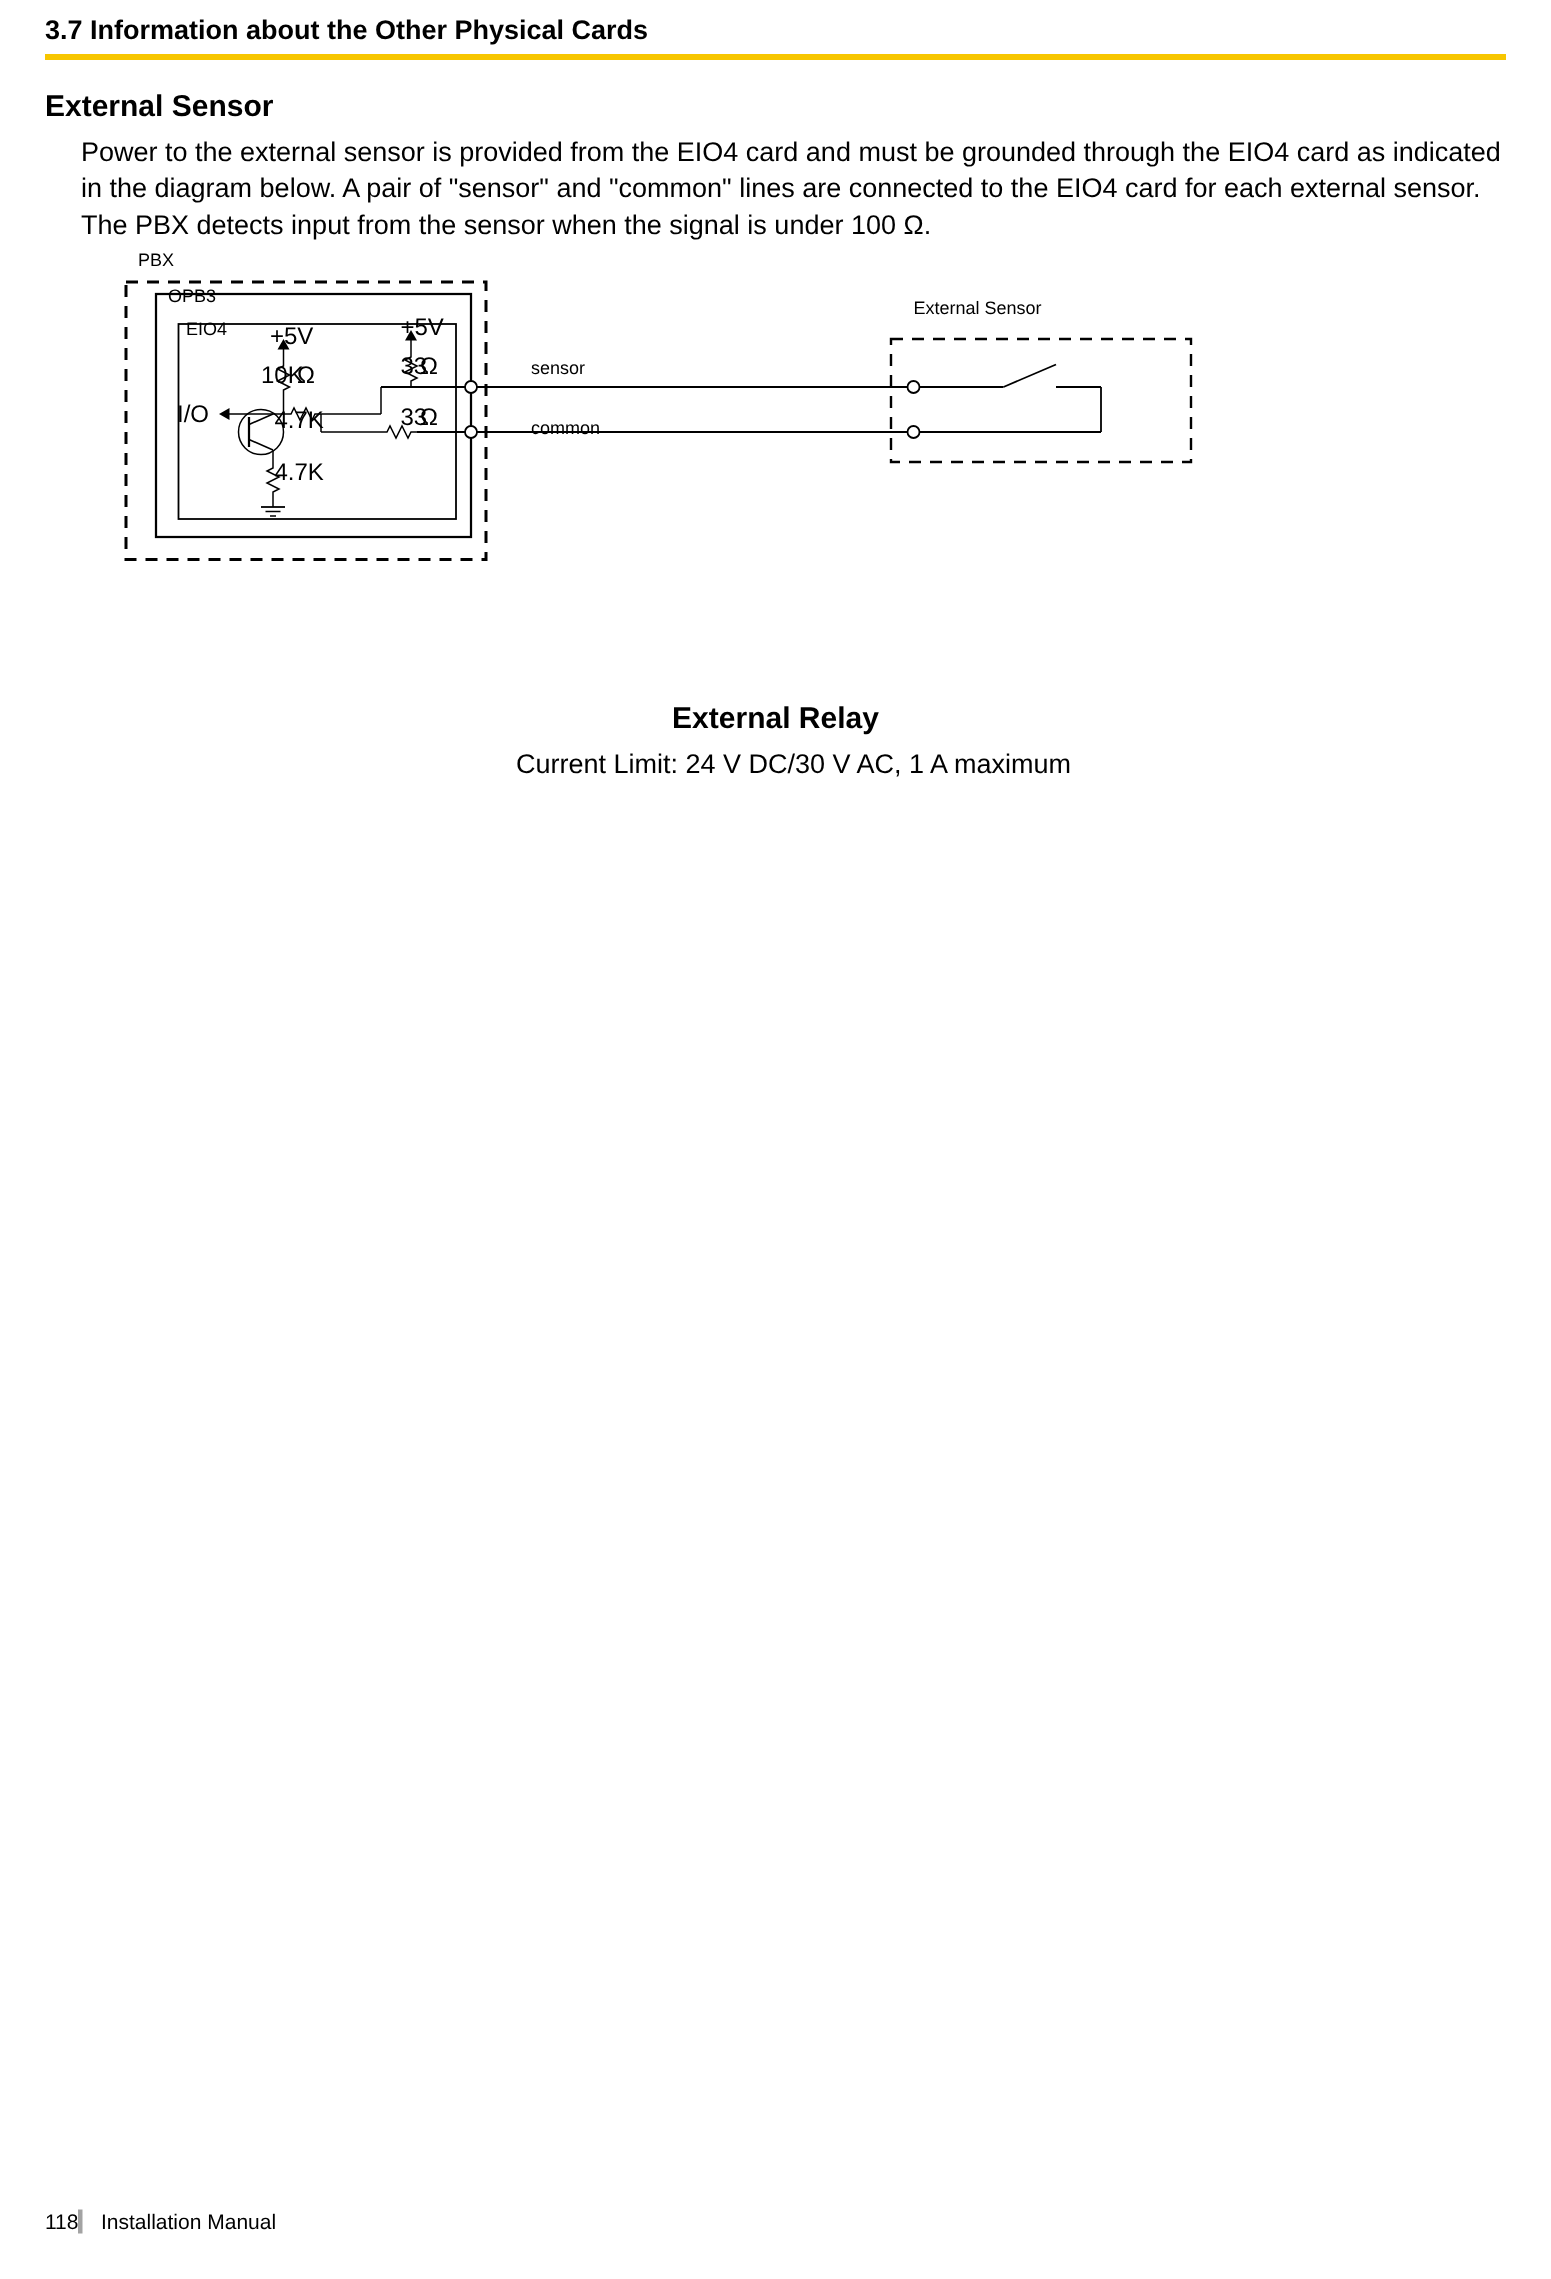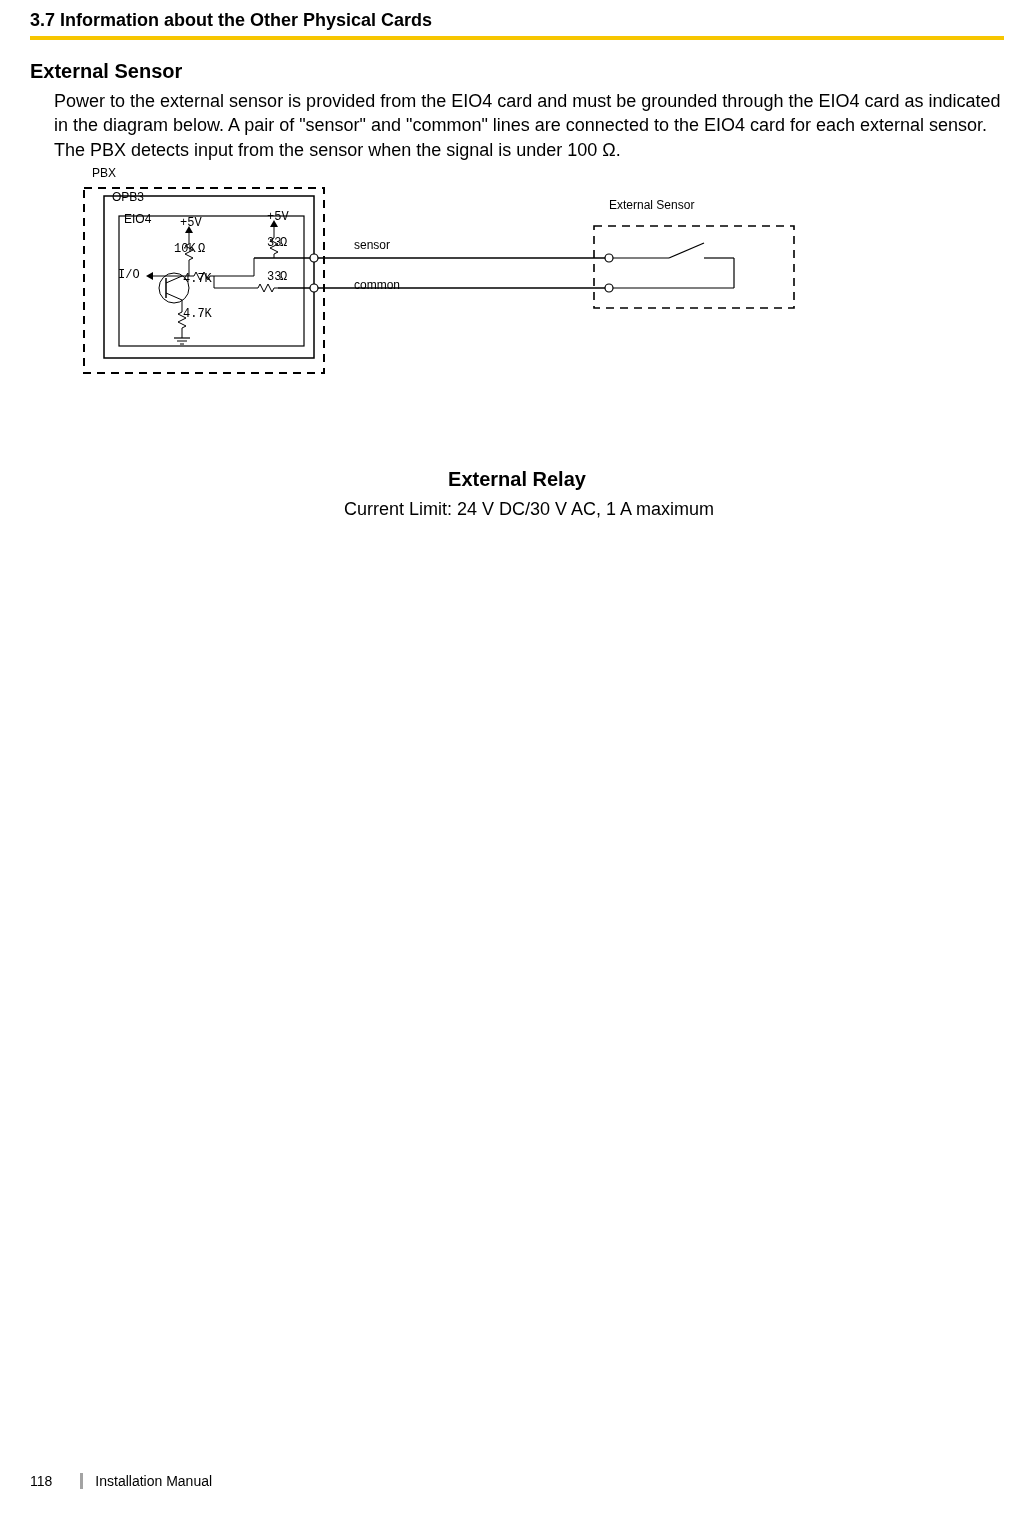--- a/index.html
+++ b/index.html
@@ -6,25 +6,25 @@
   html, body { width: 1034px; height: 1519px; background: #fff; font-family: Arial, Helvetica, sans-serif; color: #000; }
   .page { position: relative; width: 880px; height: 1519px; }
   .header-bar { position: absolute; top: 10px; left: 30px; font-weight: bold; font-size: 18px; }
   .hr-yellow { position: absolute; top: 36px; left: 30px; width: 974px; height: 4px; background: #f7c600; }
   .content { position: absolute; top: 60px; left: 30px; width: 974px; }
   .h-sub { font-weight: bold; font-size: 20px; margin-bottom: 6px; }
   .para { font-size: 18px; line-height: 1.35; margin-left: 24px; margin-bottom: 6px; }
   .bold { font-weight: bold; }
   .diagram-wrap { position: relative; width: 800px; height: 250px; margin-top: 4px; margin-left: 24px; }
   .txt { position: absolute; font-size: 12px; }
-  .txt-s { position: absolute; font-size: 12px; font-family: Liberation Mono, monospace; }
+  .txt-s { position: absolute; font-size: 16px; }
   svg { position: absolute; top: 0; left: 0; }
   .relay-block { margin-top: 50px; text-align: center; }
   .footer { position: absolute; bottom: 30px; left: 30px; display: flex; align-items: center; font-size: 14px; }
-  .page-num { font-weight: normal; padding-right: 28px; border-right: 3px solid #a3a3a3; margin-right: 12px; }
+  .page-num { font-weight: normal; padding-right: 0; border-right: 3px solid #a3a3a3; margin-right: 12px; }
 </style>
 </head>
 <body>
 
 <div class="page">
   <div class="header-bar">3.7 Information about the Other Physical Cards</div>
   <div class="hr-yellow"></div>
 
   <div class="content">
     <div class="h-sub">External Sensor</div>

